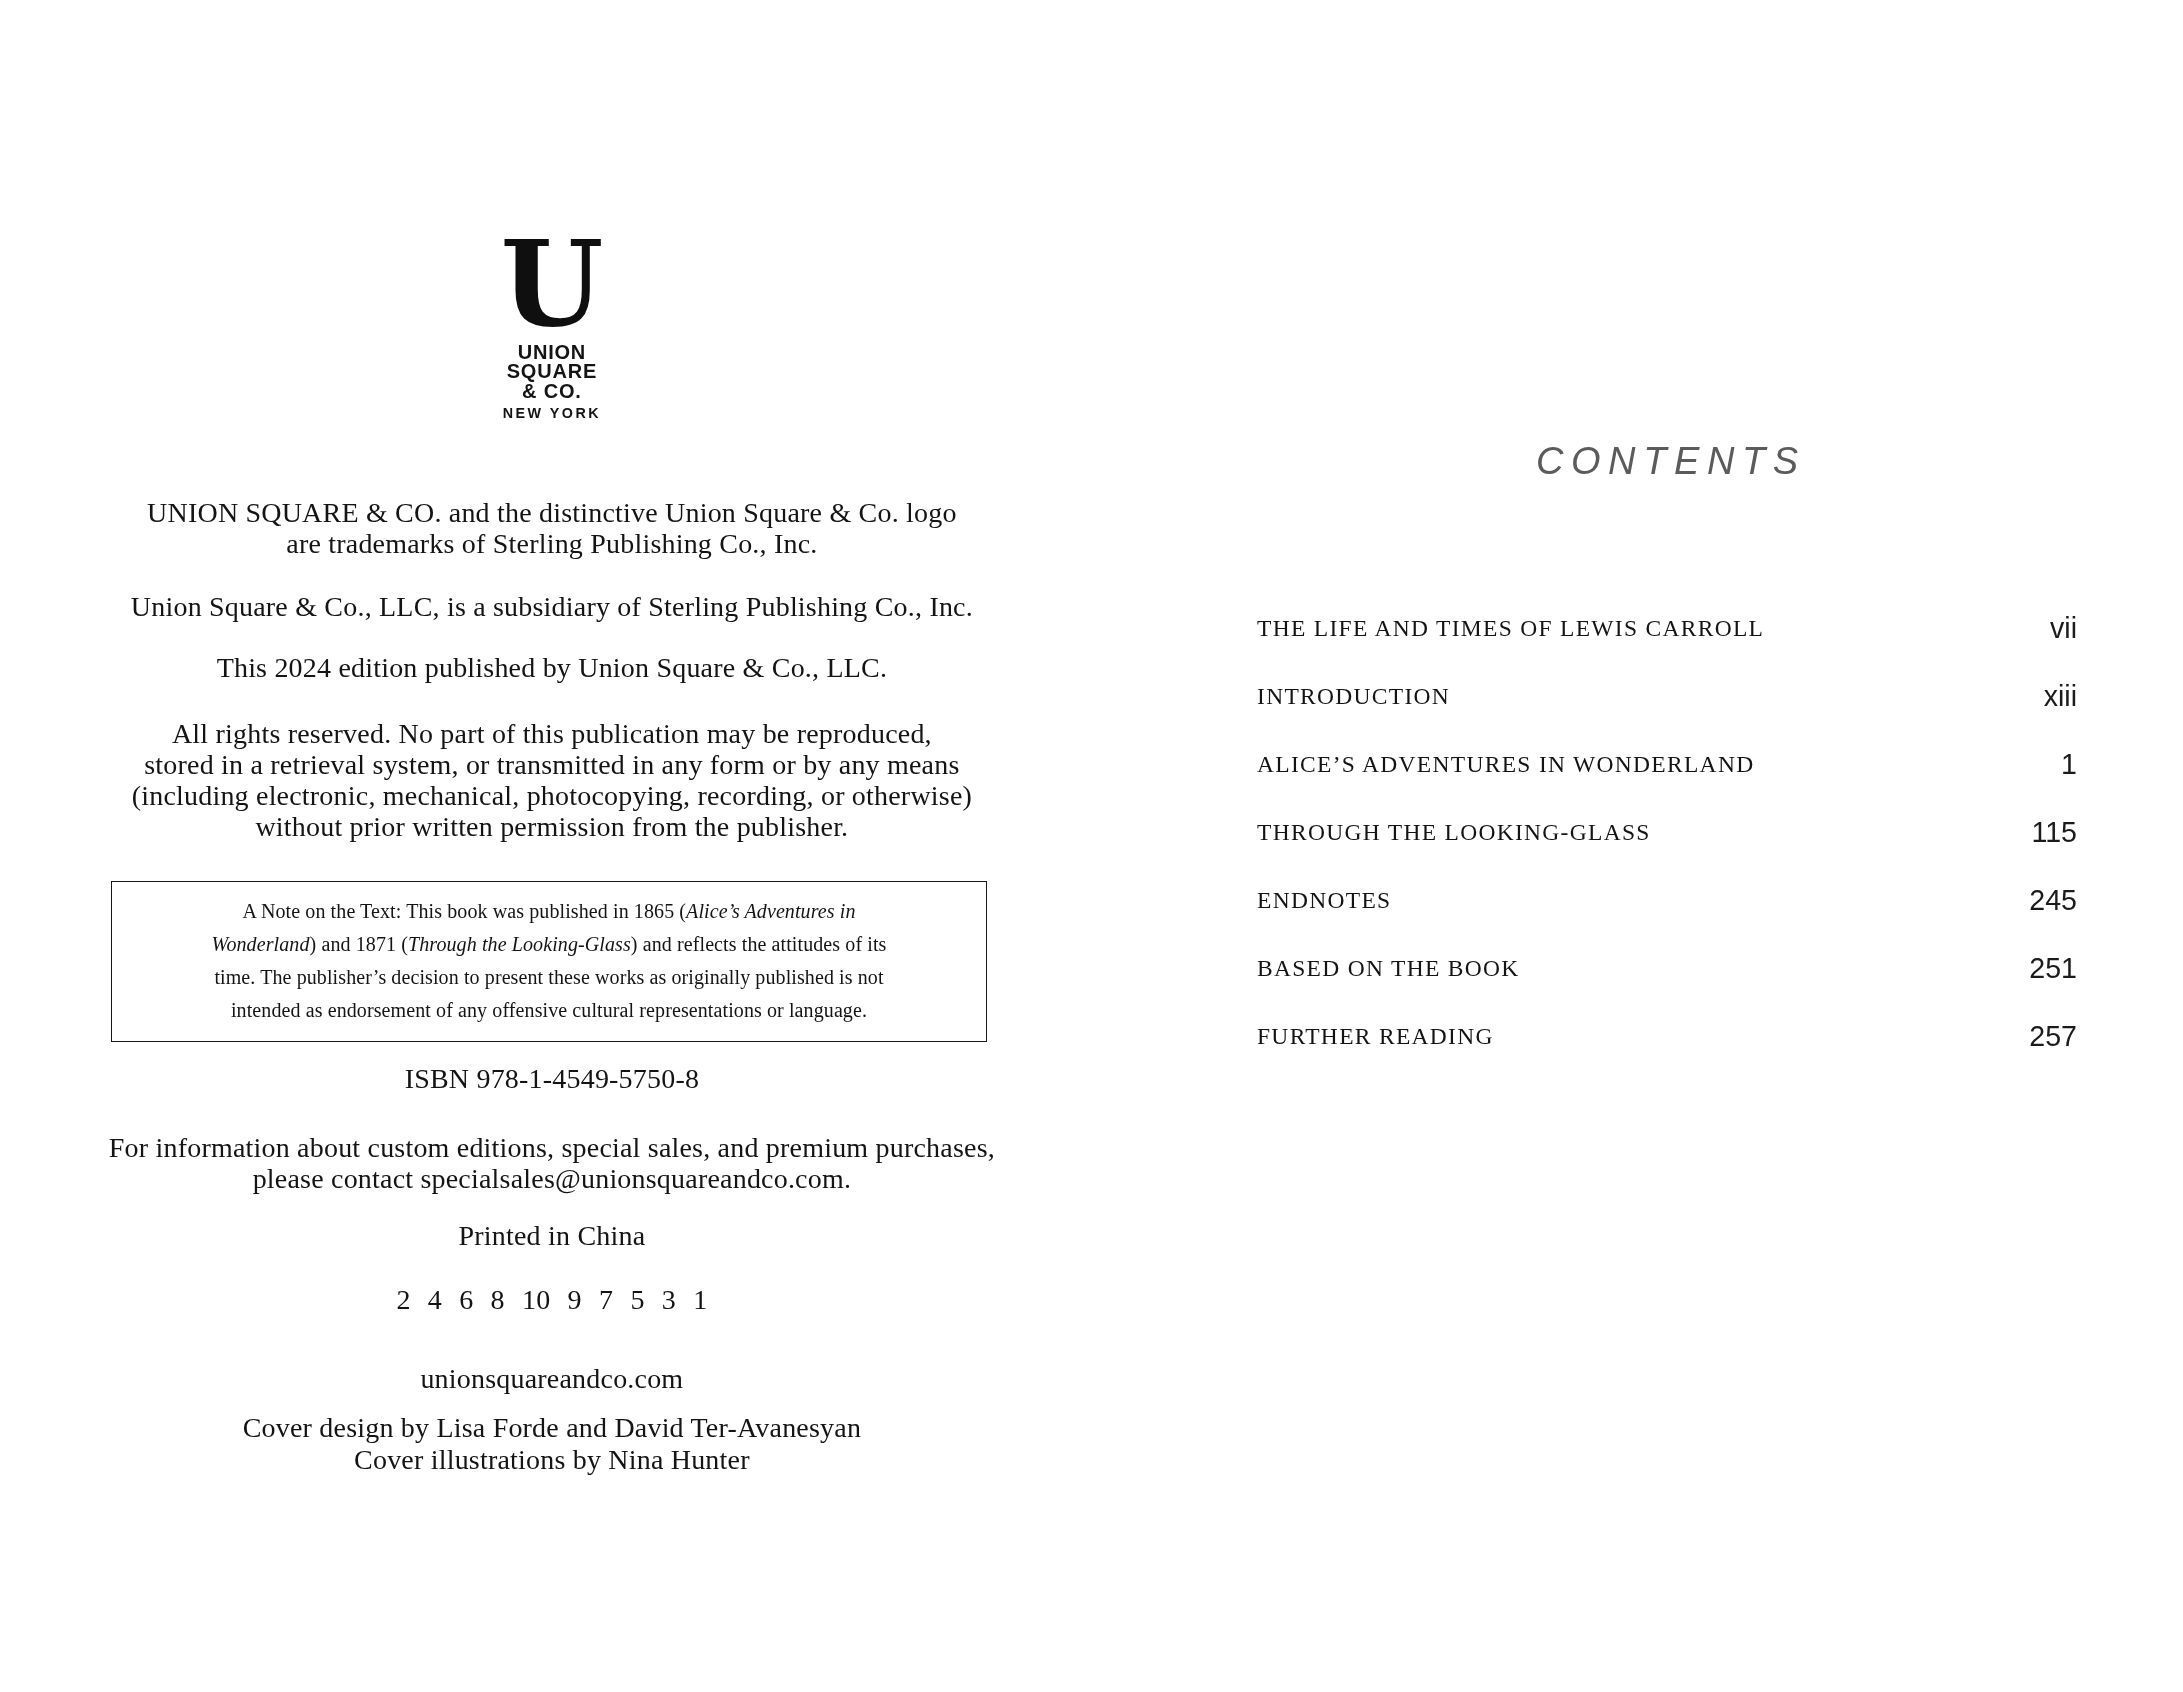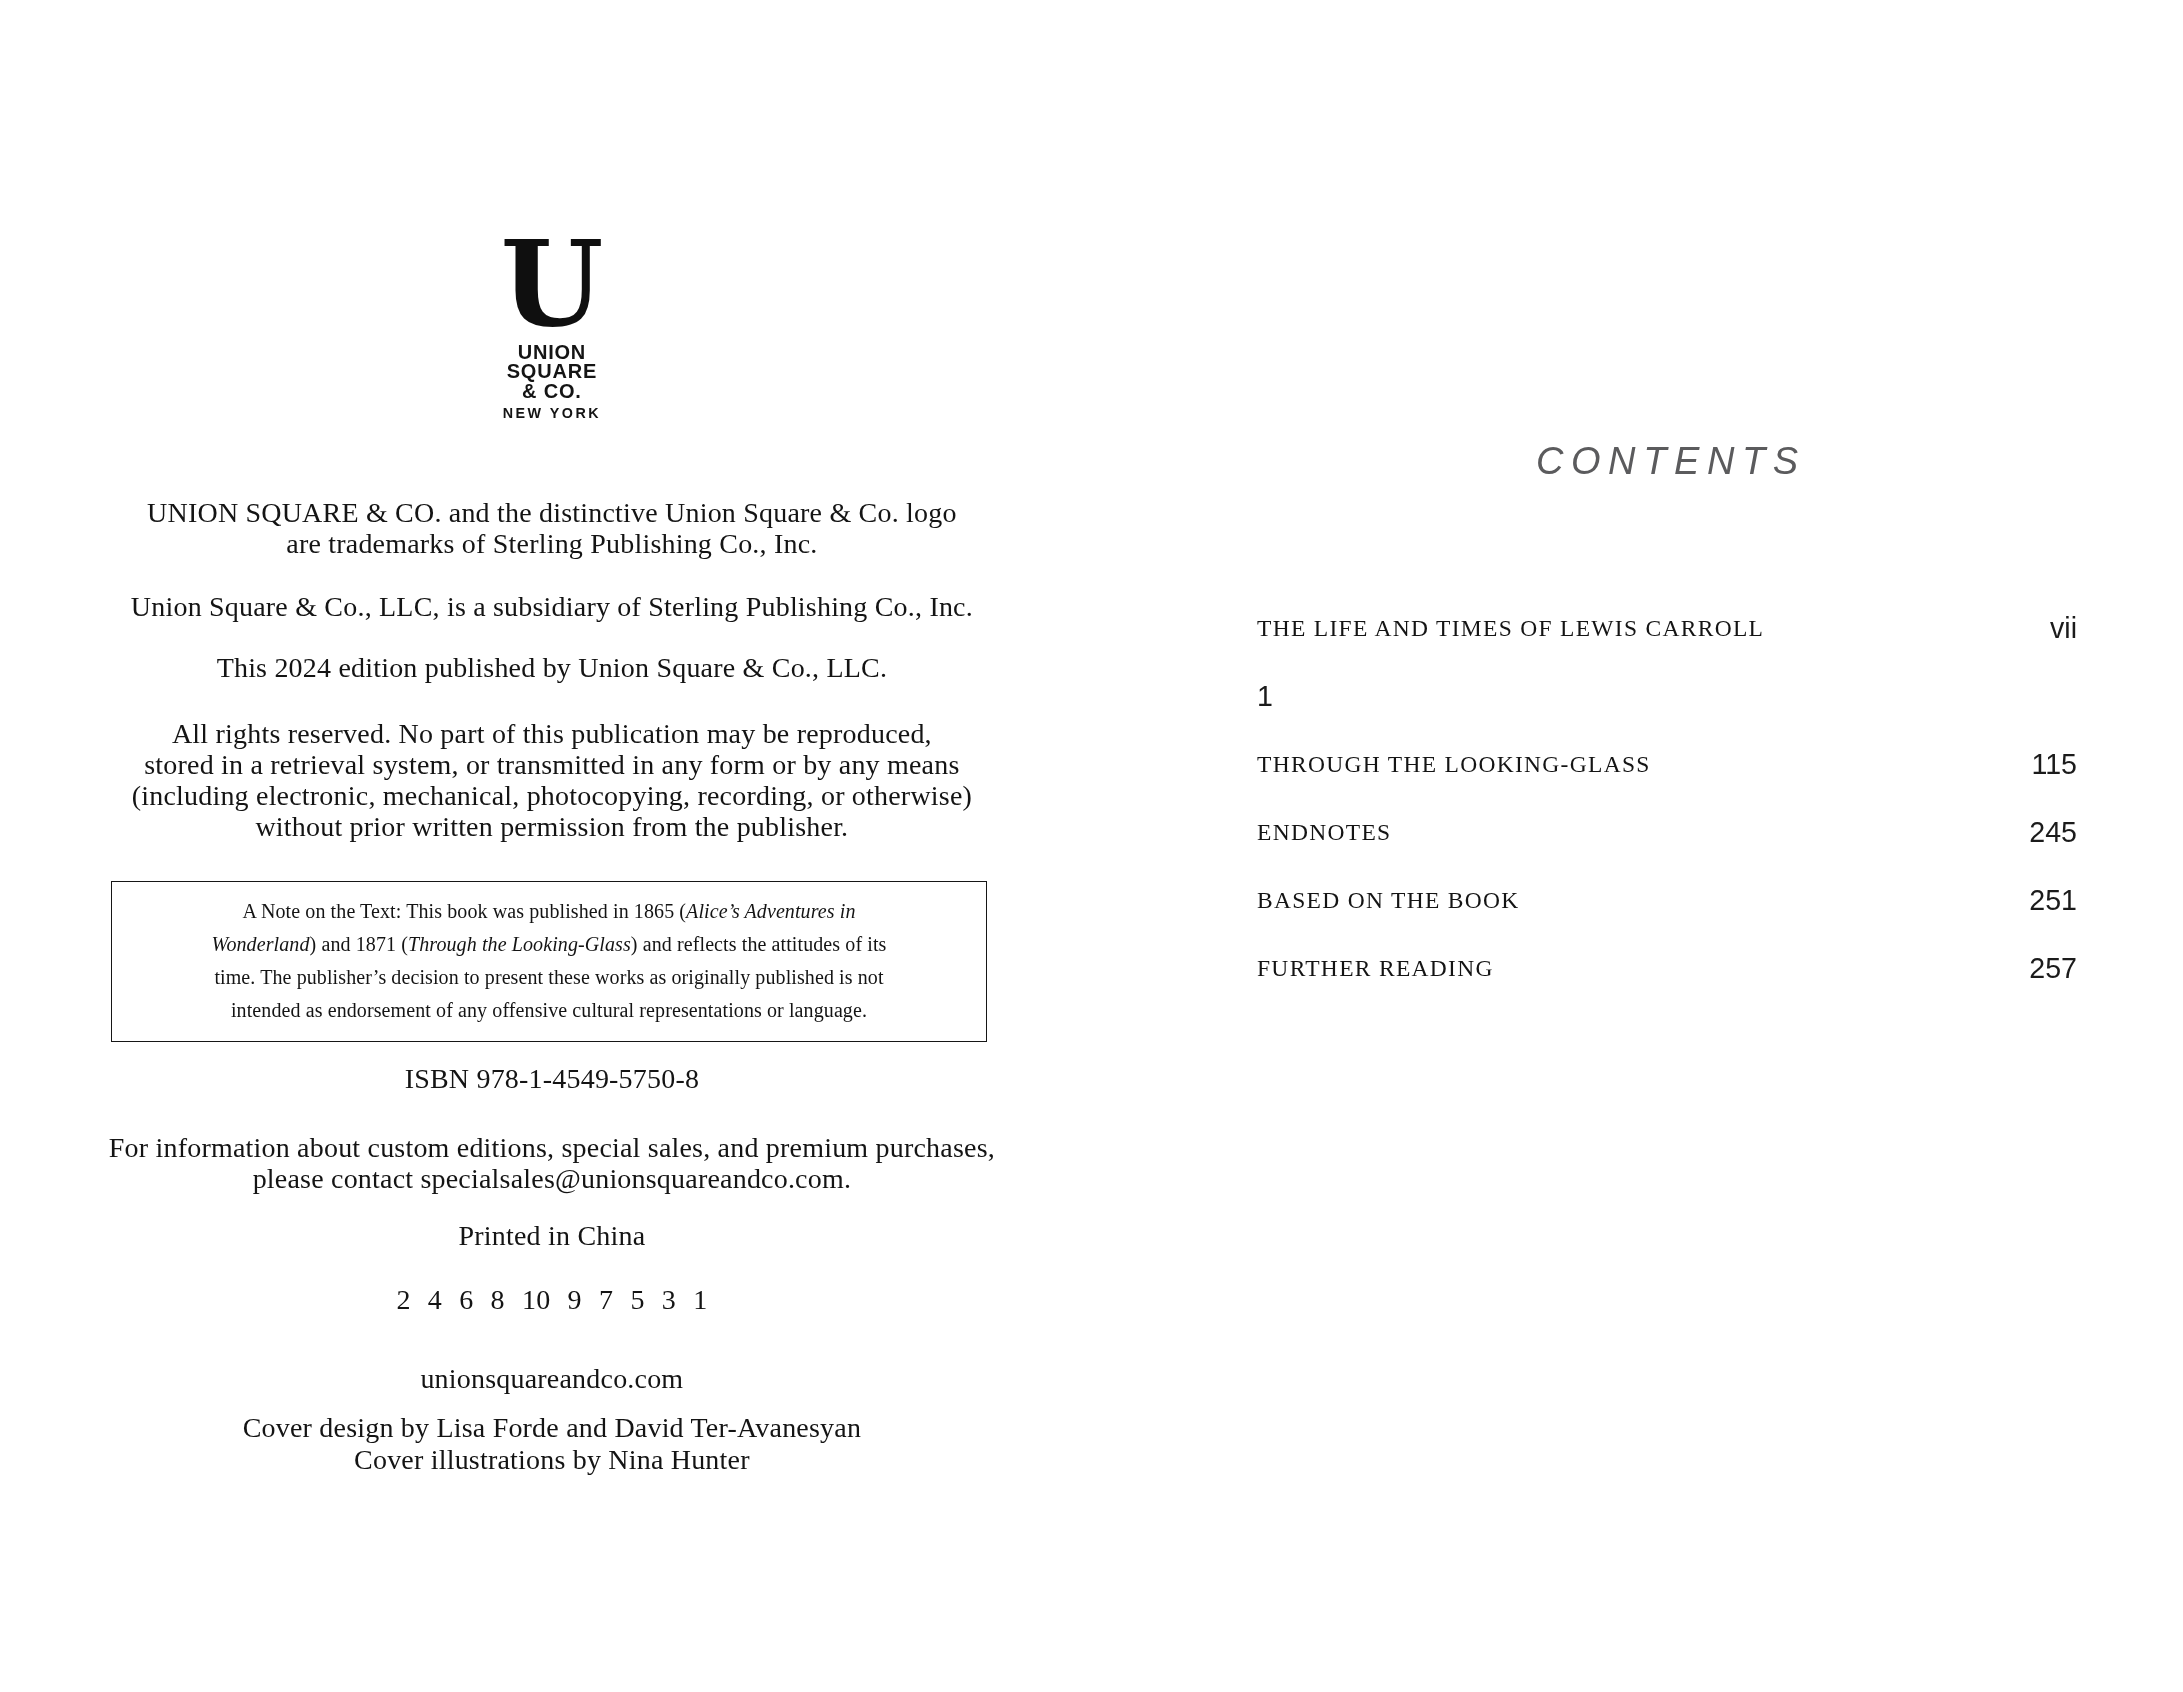--- a/index.html
+++ b/index.html
@@ -165,22 +165,27 @@
 
     <div id="contents-heading">CONTENTS</div>
 
     <div id="toc-list">
 
       <div class="toc-row">
         <span class="toc-title">THE LIFE AND TIMES OF LEWIS CARROLL</span>
         <span class="toc-page">vii</span>
       </div>
 
-
-      <div class="toc-row">
+      <div class="toc-row">
+        <span class="toc-title">INTRODUCTION</span>
+        <span class="toc-page">xiii</span>
+      </div>
+
+      <div class="toc-row">
+        <span class="toc-title">ALICE’S ADVENTURES IN WONDERLAND</span>
         <span class="toc-page">1</span>
       </div>
 
       <div class="toc-row">
         <span class="toc-title">THROUGH THE LOOKING-GLASS</span>
         <span class="toc-page">115</span>
       </div>
 
       <div class="toc-row">
         <span class="toc-title">ENDNOTES</span>

